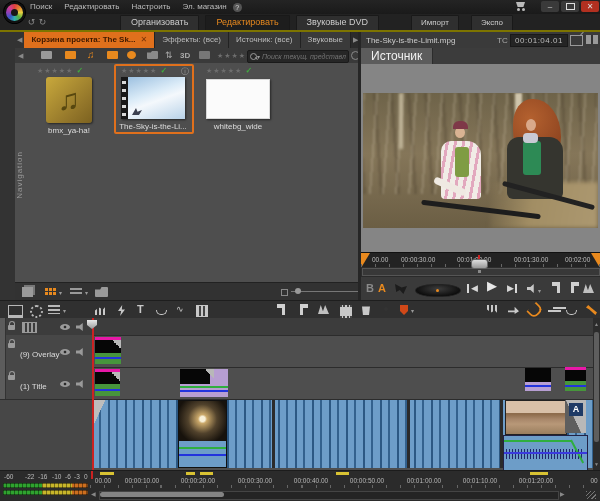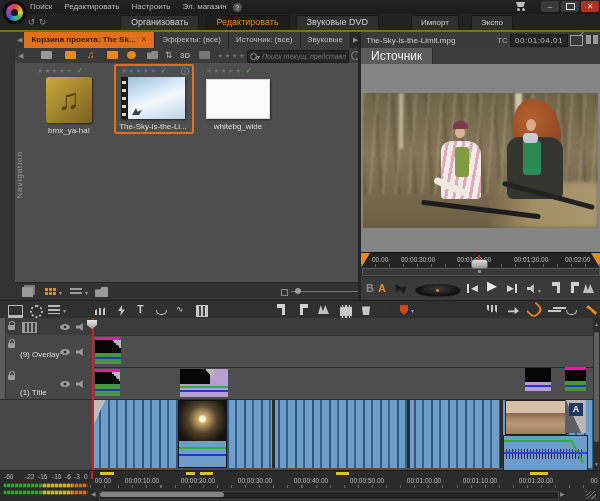--- a/index.html
+++ b/index.html
@@ -406,21 +406,21 @@
         <span class="strip"></span>
         <span class="lockic" style="left:8px;top:8px;"></span>
         <span class="tname" style="top:15px;">(9) Overlay</span>
         <span class="eyeic" style="left:60px;top:14px;"></span>
         <span class="spkh" style="left:76px;top:13px;"></span>
       </div>
 
       <div class="hrow" style="top:49px;height:32px;">
         <span class="strip"></span>
         <span class="lockic" style="left:8px;top:8px;"></span>
-        <span class="tname" style="top:21px;">(1) Title</span>
+        <span class="tname" style="top:15px;">(1) Title</span>
         <span class="eyeic" style="left:60px;top:14px;"></span>
         <span class="spkh" style="left:76px;top:13px;"></span>
       </div>
 
     </div>
 
     <div class="tl-lanes abs">
       <div class="minirow"></div>
       <div class="lanesep" style="top:49px;"></div>
       <div class="lanesep" style="top:81px;"></div>

